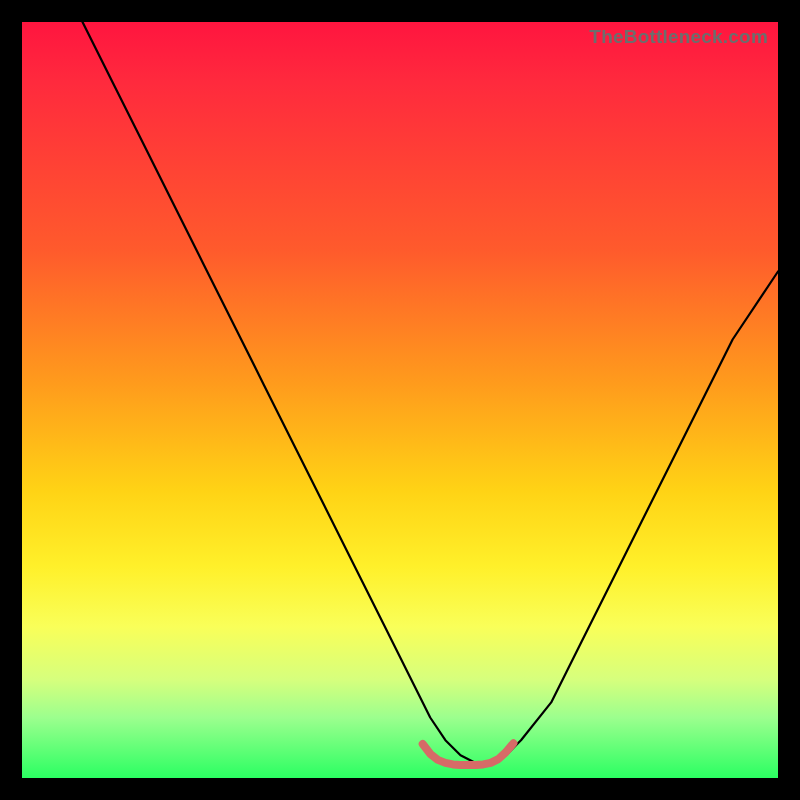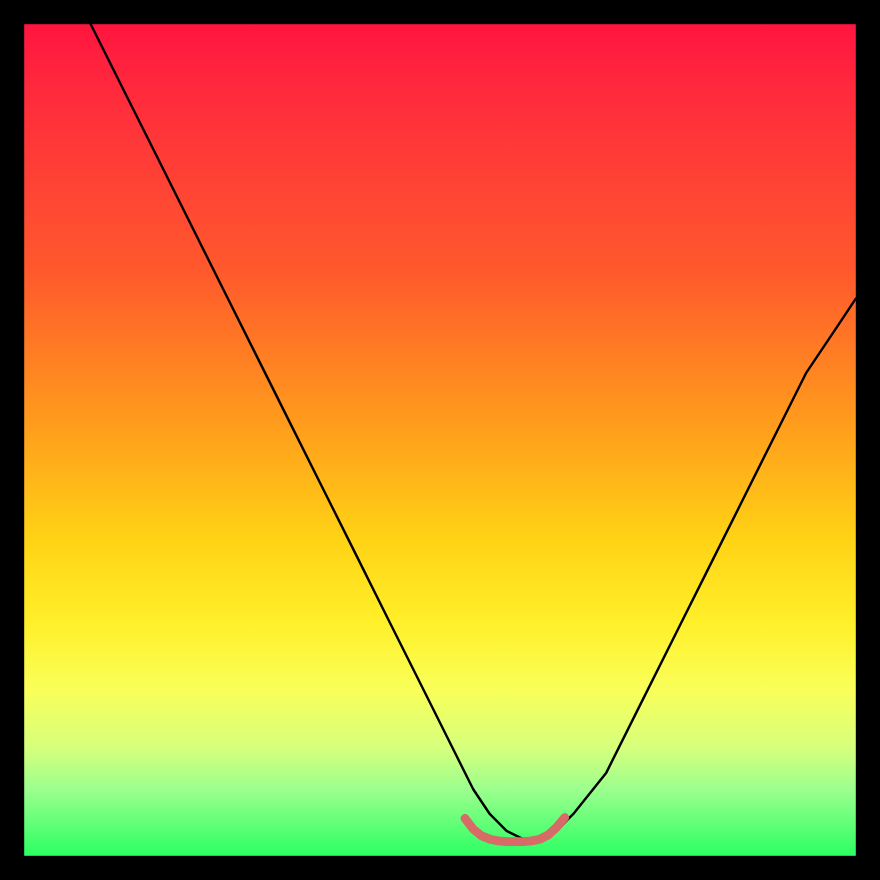--- a/index.html
+++ b/index.html
@@ -56,20 +56,21 @@
     overflow: visible;
   }
 </style>
 </head>
 <body>
 
 <div class="frame">
 
   <div class="plot">
 
+    <span class="attribution">TheBottleneck.com</span>
 
     <svg class="curve" viewBox="0 0 756 756" preserveAspectRatio="none">
       <path id="mainCurve" fill="none" stroke="#000000" stroke-width="2.2" stroke-linecap="round" stroke-linejoin="round" d="M60.5 0.0 L90.7 60.5 L121.0 121.0 L151.2 181.4 L181.4 241.9 L211.7 302.4 L241.9 362.9 L272.2 423.4 L302.4 483.8 L332.6 544.3 L362.9 604.8 L393.1 665.3 L408.2 695.5 L423.4 718.2 L438.5 733.3 L453.6 740.9 L468.7 740.9 L483.8 733.3 L499.0 718.2 L529.2 680.4 L559.4 619.9 L589.7 559.4 L619.9 499.0 L650.2 438.5 L680.4 378.0 L710.6 317.5 L740.9 272.2 L756.0 249.5"></path>
       <path id="floorCurve" fill="none" stroke="#d66b67" stroke-width="8" stroke-linecap="round" stroke-linejoin="round" d="M400.7 722.0 L408.2 731.8 L415.8 737.9 L423.4 740.9 L430.9 742.4 L438.5 743.1 L446.0 743.1 L453.6 743.1 L461.2 742.4 L468.7 740.9 L476.3 737.1 L483.8 730.3 L491.4 721.2"></path>
     </svg>
 
   </div>
 </div>
 
 </body></html>

